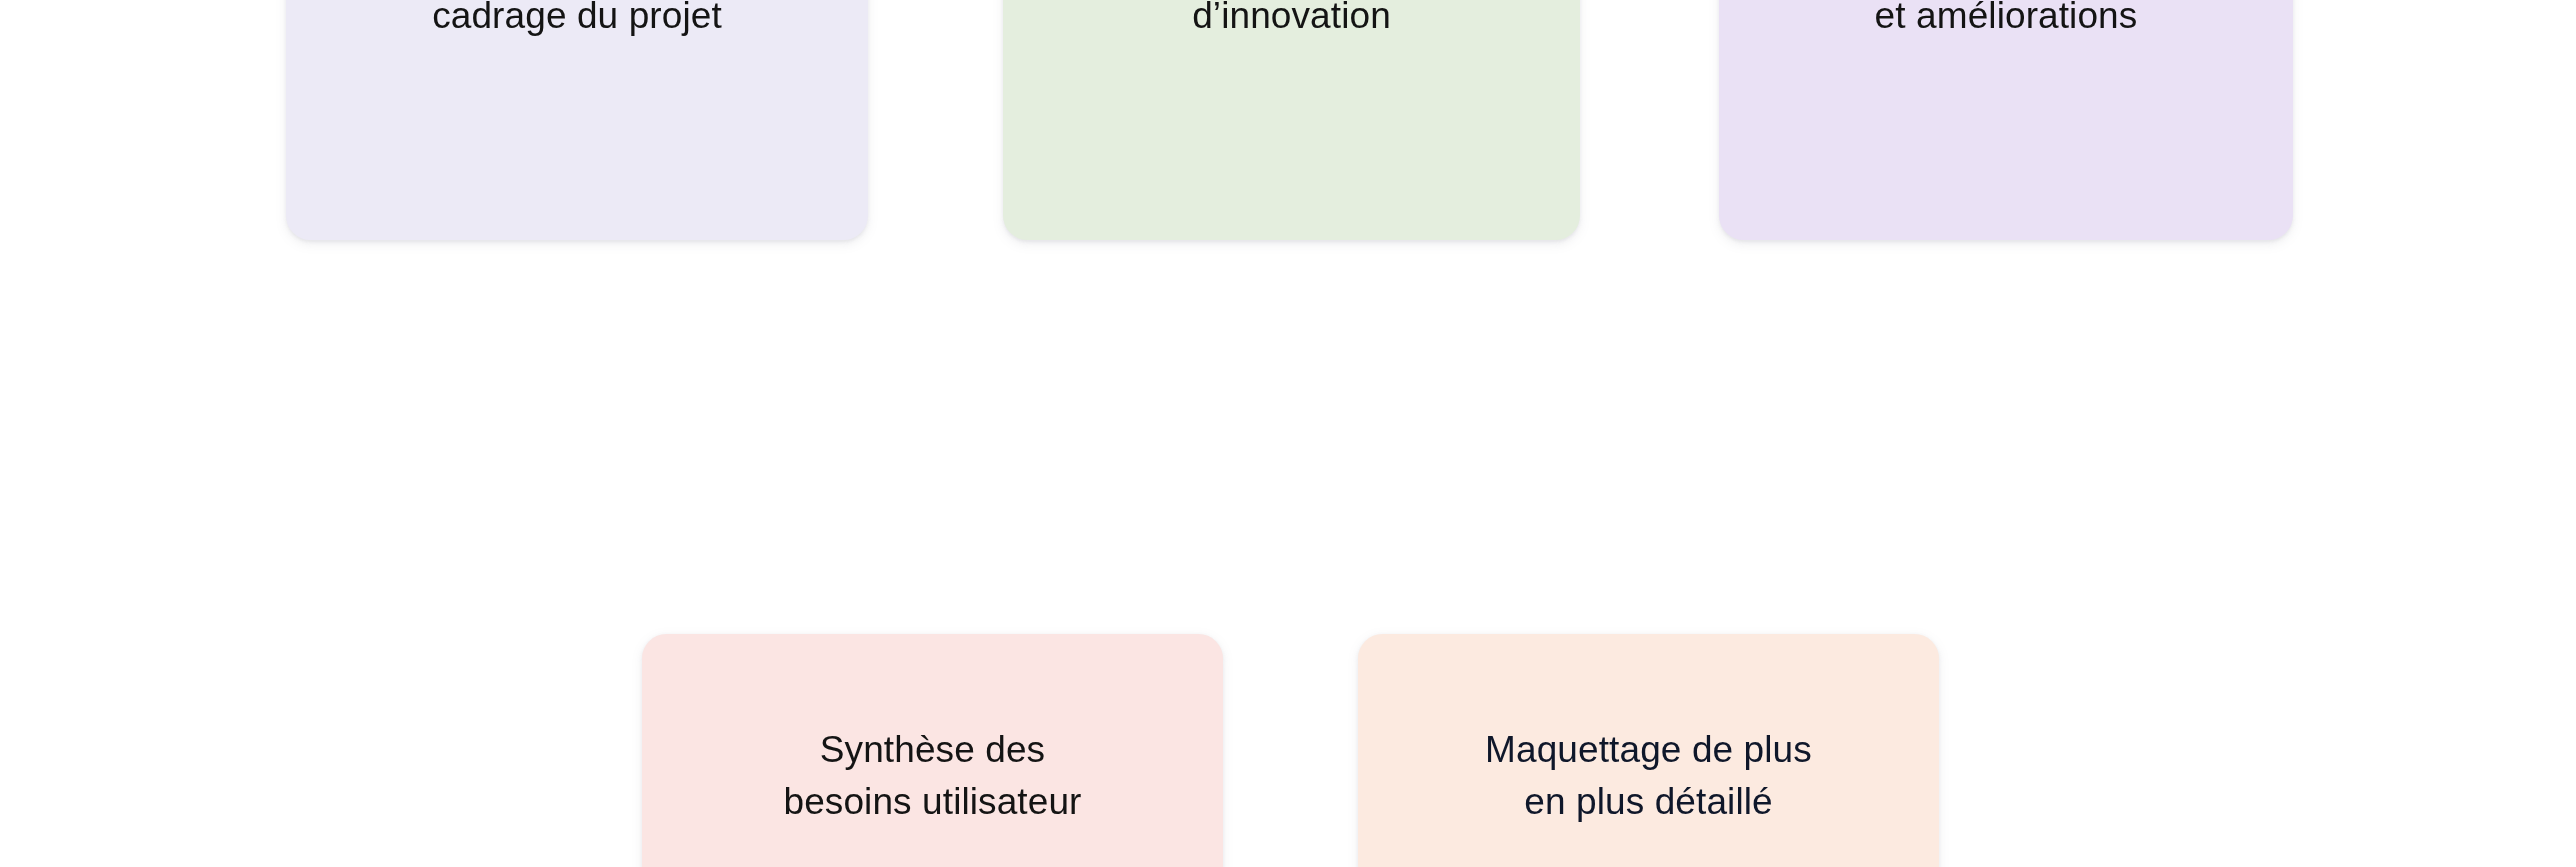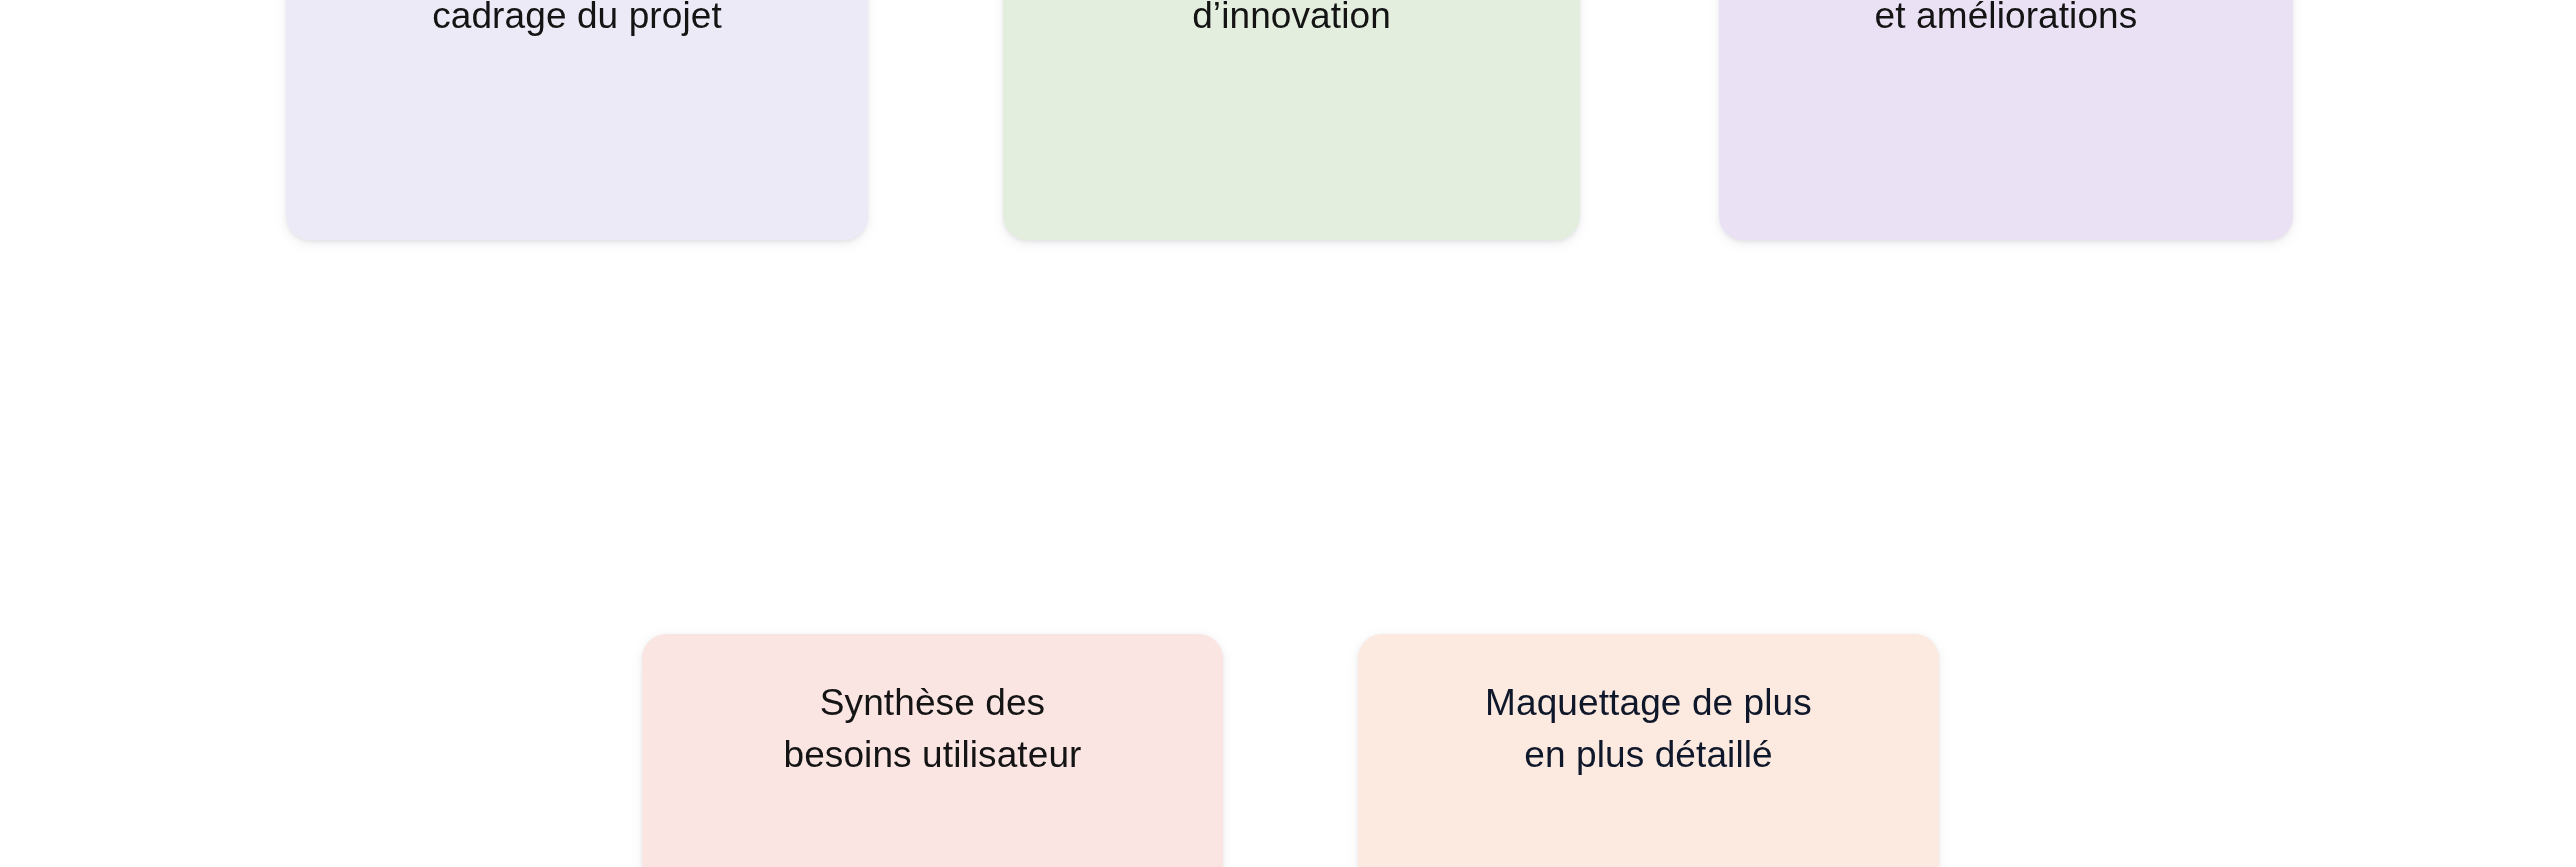--- a/index.html
+++ b/index.html
@@ -45,21 +45,21 @@
     white-space: pre-line;
     padding: 0 26px;
   }
 
   
   .row-top { align-items: flex-start; }
   .row-top .card-label { padding-top: 14px; }
 
   
   .row-bottom { align-items: flex-start; }
-  .row-bottom .card-label { padding-top: 43px; }
+  .row-bottom .card-label { padding-top: 90px; }
 
   
   #card-definition {
     left: 286px;
     top: -76px;
     width: 582px;
     height: 316px;
   }
   #card-analyse {
     left: 1003px;

